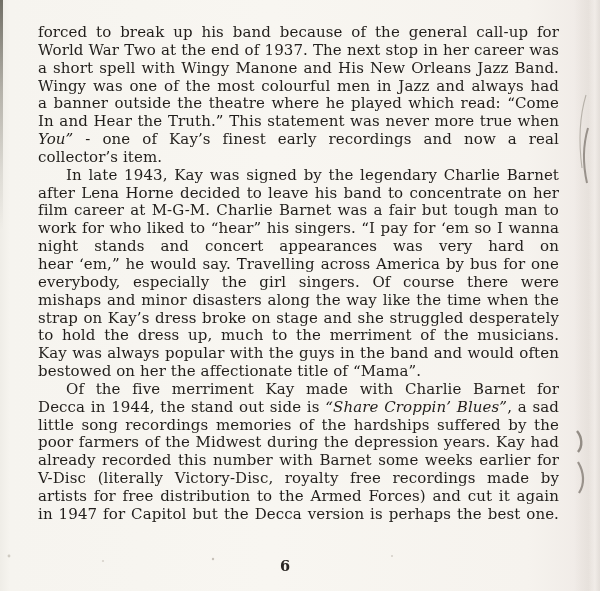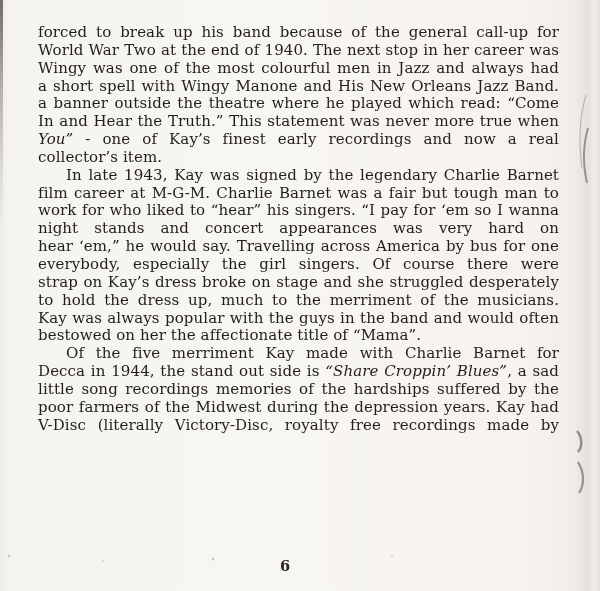--- a/index.html
+++ b/index.html
@@ -79,46 +79,51 @@
 <body>
 
 <div class="page">
 
   <div class="edge-shadow-left"></div>
   <div class="edge-shade-right"></div>
 
   <div class="text-block">
       <div class="para">
         <div class="line"><span>forced to break up his band because of the general call-up for</span></div>
-        <div class="line"><span>World War Two at the end of 1940. The next stop in her career was</span></div>
+        <div class="line"><span>World War Two at the end of 1937. The next stop in her career was</span></div>
+        <div class="line"><span>a short spell with Wingy Manone and His New Orleans Jazz Band.</span></div>
         <div class="line"><span>Wingy was one of the most colourful men in Jazz and always had</span></div>
-        <div class="line"><span>a short spell with Wingy Manone and His New Orleans Jazz Band.</span></div>
         <div class="line"><span>a banner outside the theatre where he played which read: “Come</span></div>
         <div class="line"><span>In and Hear the Truth.” This statement was never more true when</span></div>
         <div class="line"><i>You”</i><span> - one of Kay’s finest early recordings and now a real</span></div>
         <div class="line left-last"><span>collector’s item.</span></div>
       </div>
       <div class="para">
         <div class="line indent"><span>In late 1943, Kay was signed by the legendary Charlie Barnet</span></div>
+        <div class="line"><span>after Lena Horne decided to leave his band to concentrate on her</span></div>
         <div class="line"><span>film career at M-G-M. Charlie Barnet was a fair but tough man to</span></div>
         <div class="line"><span>work for who liked to “hear” his singers. “I pay for ‘em so I wanna</span></div>
         <div class="line"><span>night stands and concert appearances was very hard on</span></div>
         <div class="line"><span>hear ‘em,” he would say. Travelling across America by bus for one</span></div>
         <div class="line"><span>everybody, especially the girl singers. Of course there were</span></div>
+        <div class="line"><span>mishaps and minor disasters along the way like the time when the</span></div>
         <div class="line"><span>strap on Kay’s dress broke on stage and she struggled desperately</span></div>
         <div class="line"><span>to hold the dress up, much to the merriment of the musicians.</span></div>
         <div class="line"><span>Kay was always popular with the guys in the band and would often</span></div>
         <div class="line left-last"><span>bestowed on her the affectionate title of “Mama”.</span></div>
       </div>
       <div class="para">
         <div class="line indent"><span>Of the five merriment Kay made with Charlie Barnet for</span></div>
         <div class="line"><span>Decca in 1944, the stand out side is </span><i>“Share Croppin’ Blues”</i><span>, a sad</span></div>
         <div class="line"><span>little song recordings memories of the hardships suffered by the</span></div>
         <div class="line"><span>poor farmers of the Midwest during the depression years. Kay had</span></div>
+        <div class="line"><span>already recorded this number with Barnet some weeks earlier for</span></div>
         <div class="line"><span>V-Disc (literally Victory-Disc, royalty free recordings made by</span></div>
+        <div class="line"><span>artists for free distribution to the Armed Forces) and cut it again</span></div>
+        <div class="line"><span>in 1947 for Capitol but the Decca version is perhaps the best one.</span></div>
       </div>
     </div>
 
   <div class="page-number">6</div>
 
   <svg class="artifacts" width="600" height="591" viewBox="0 0 600 591">
     <path d="M586,95 C580,115 578,138 582,168" fill="none" stroke="#8d867c" stroke-width="1.1" opacity="0.55"></path>
     <path d="M588,128 C583,145 583,165 587,183" fill="none" stroke="#6d665e" stroke-width="2" opacity="0.65"></path>
     <path d="M577,431 C582,437 583,446 578,452" fill="none" stroke="#6d665e" stroke-width="2.4" opacity="0.7"></path>
     <path d="M578,462 C584,472 585,484 579,493" fill="none" stroke="#6d665e" stroke-width="2.2" opacity="0.65"></path>

